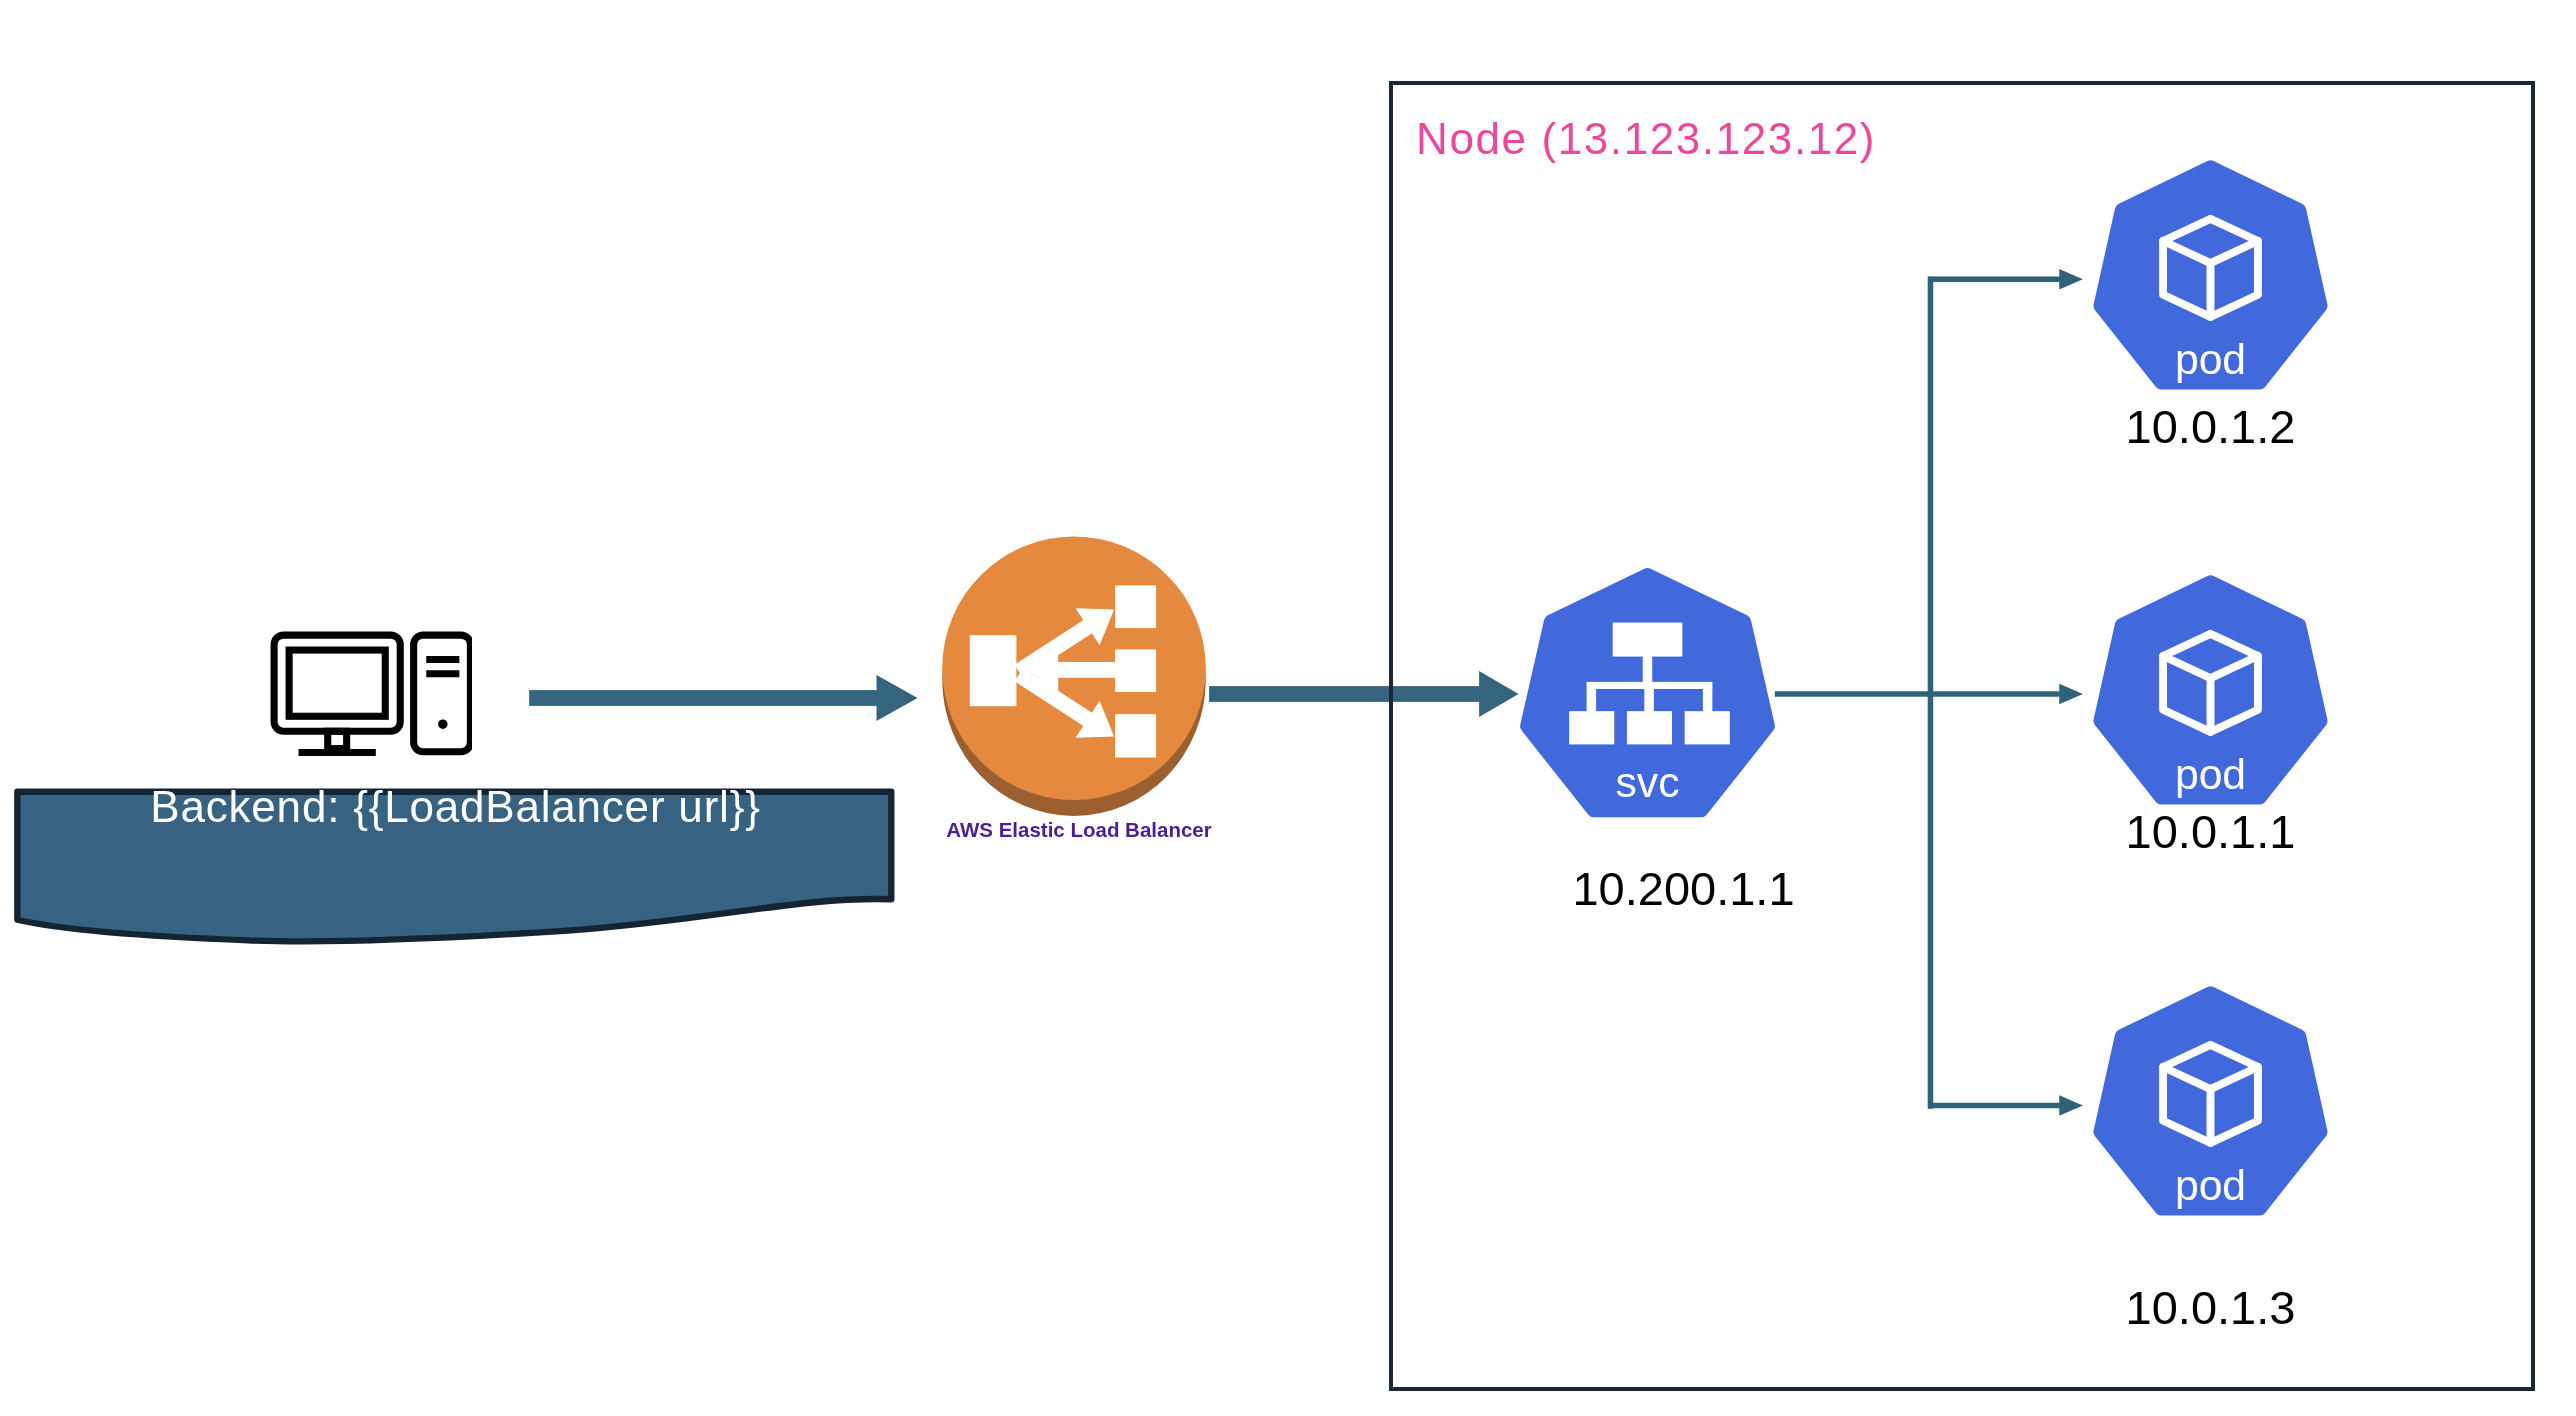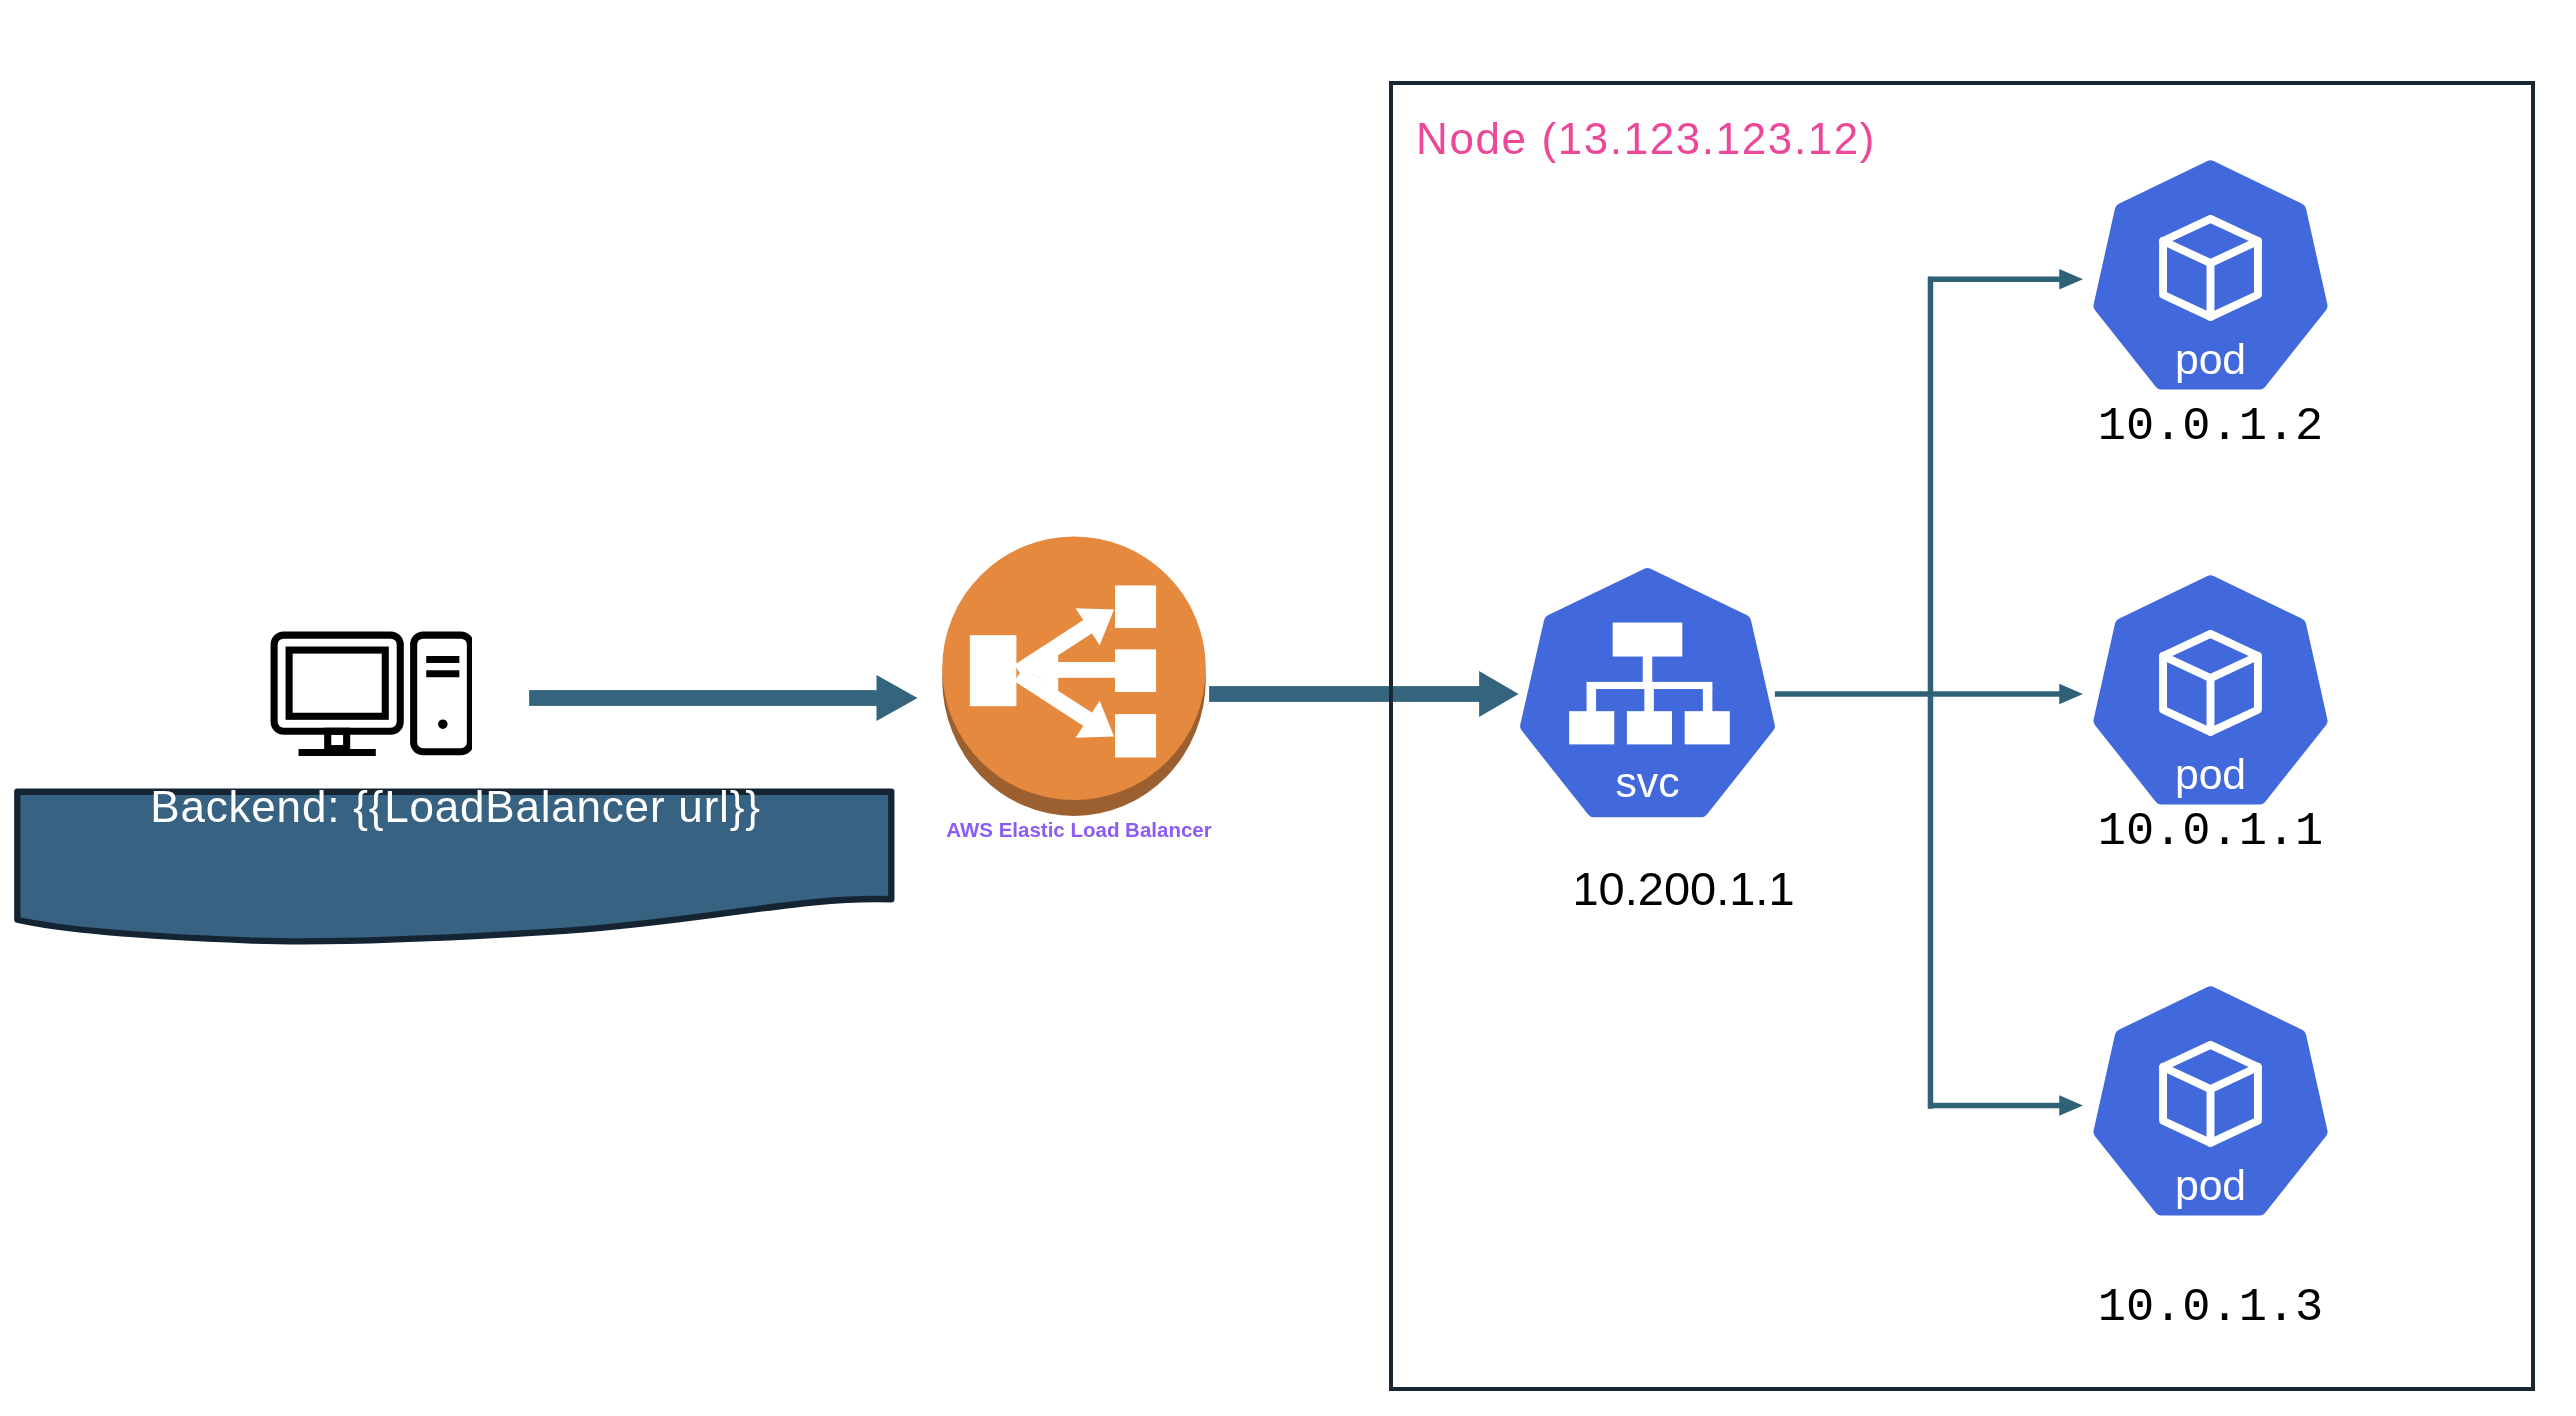--- a/index.html
+++ b/index.html
@@ -14,24 +14,24 @@
     left:1389px;top:81px;width:1146px;height:1310px;
     border:4px solid #1A2836;background:transparent;box-sizing:border-box;
   }
   #node-title{left:1416px;top:115px;font-size:44px;line-height:47px;letter-spacing:1.6px;color:#ec4899;}
   #backend-banner-text{
     left:11px;top:781px;width:889px;text-align:center;
     font-size:44px;line-height:51px;color:#ffffff;letter-spacing:0.8px;
   }
   #elb-label{
     left:925px;top:817px;width:308px;text-align:center;
-    font-size:20.5px;line-height:25px;font-weight:bold;color:#8b5cf6;
+    font-size:20.5px;line-height:25px;font-weight:bold;color:#4c1d95;
   }
   #svc-ip{left:1549px;top:861px;width:269px;}
-  .pod-ip{width:253px;left:2084px;font-family:Liberation Mono, monospace;}
+  .pod-ip{width:253px;left:2084px;}
   #pod-ip-0{top:399px;}
   #pod-ip-1{top:804px;}
   #pod-ip-2{top:1280px;text-align:center;}
   svg{display:block;}
 </style>
 </head>
 <body>
 
 <svg class="abs" style="left:267px;top:628px" width="205" height="134" viewBox="0 0 260 170">
   <g fill="none" stroke="#000" stroke-width="9">

